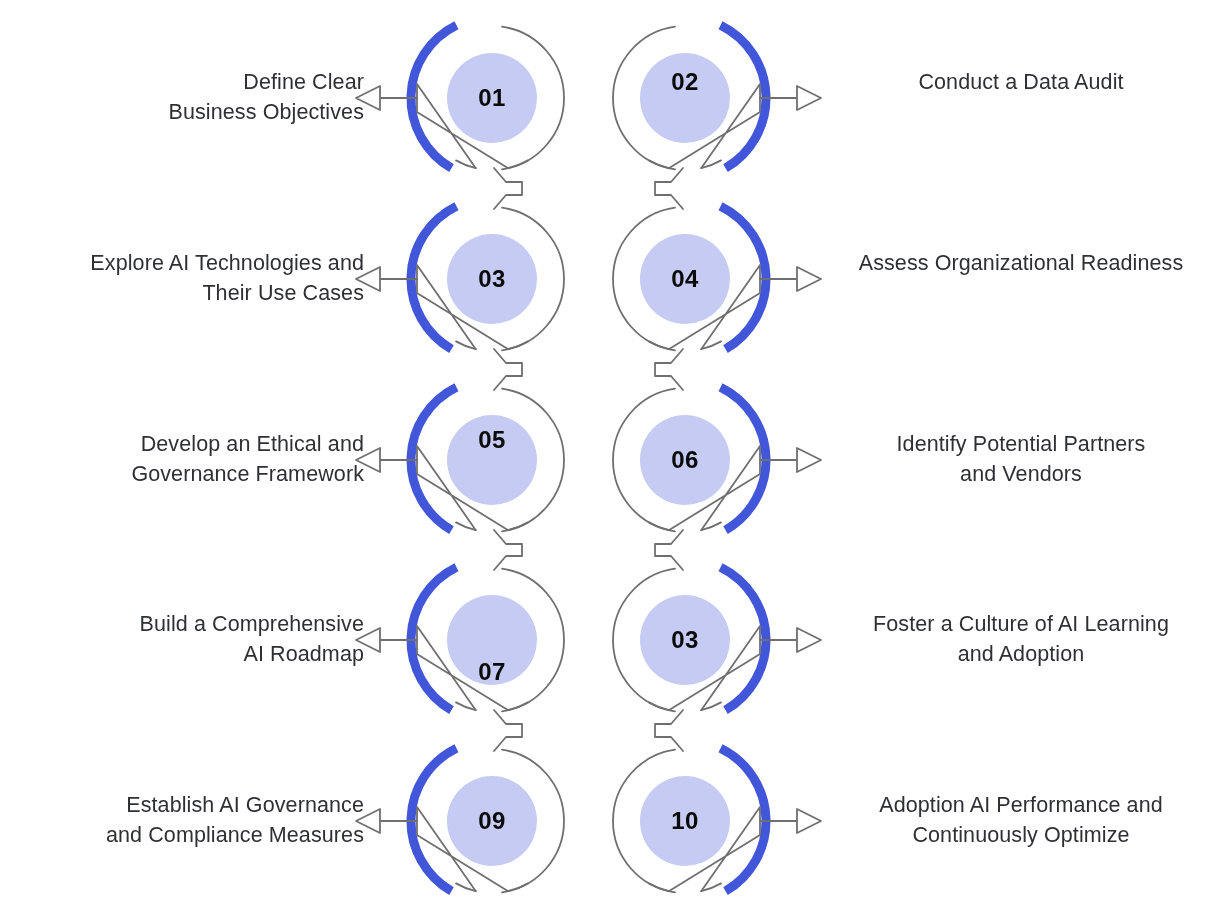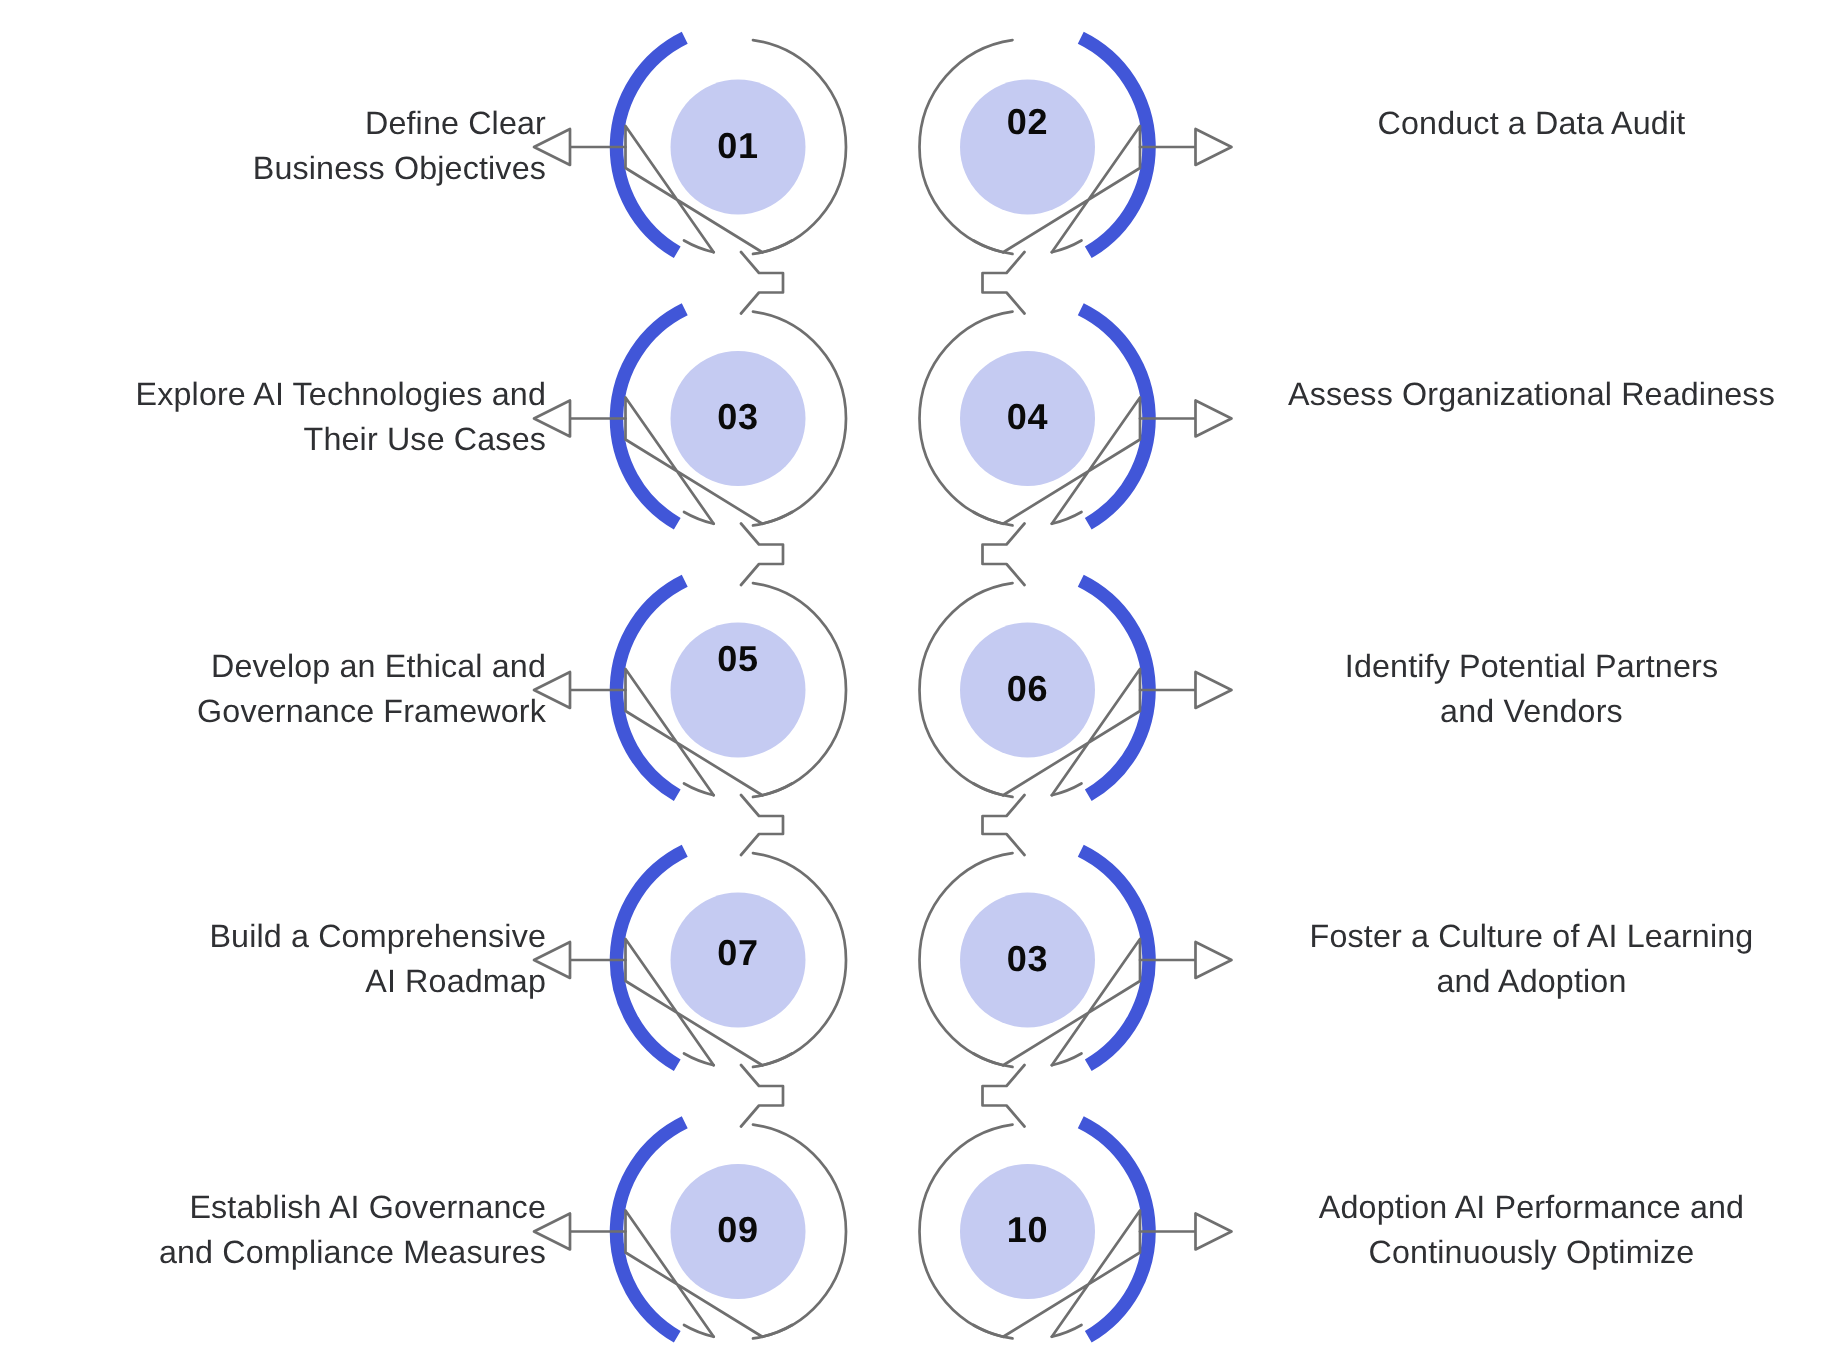--- a/index.html
+++ b/index.html
@@ -280,18 +280,18 @@
       <div class="label right" style="top: 790px;"><span class="label-inner">Adoption AI Performance and
 Continuously Optimize</span></div>
     </div>
   <div id="numbers">
       <div class="num" style="left: 492px; top: 98px;">01</div>
       <div class="num" style="left: 685px; top: 82px;">02</div>
       <div class="num" style="left: 492px; top: 279px;">03</div>
       <div class="num" style="left: 685px; top: 279px;">04</div>
       <div class="num" style="left: 492px; top: 440px;">05</div>
       <div class="num" style="left: 685px; top: 460px;">06</div>
-      <div class="num" style="left: 492px; top: 636px;">07</div>
+      <div class="num" style="left: 492px; top: 672px;">07</div>
       <div class="num" style="left: 685px; top: 640px;">03</div>
       <div class="num" style="left: 492px; top: 821px;">09</div>
       <div class="num" style="left: 685px; top: 821px;">10</div>
     </div>
 </div>
 
 </body></html>

